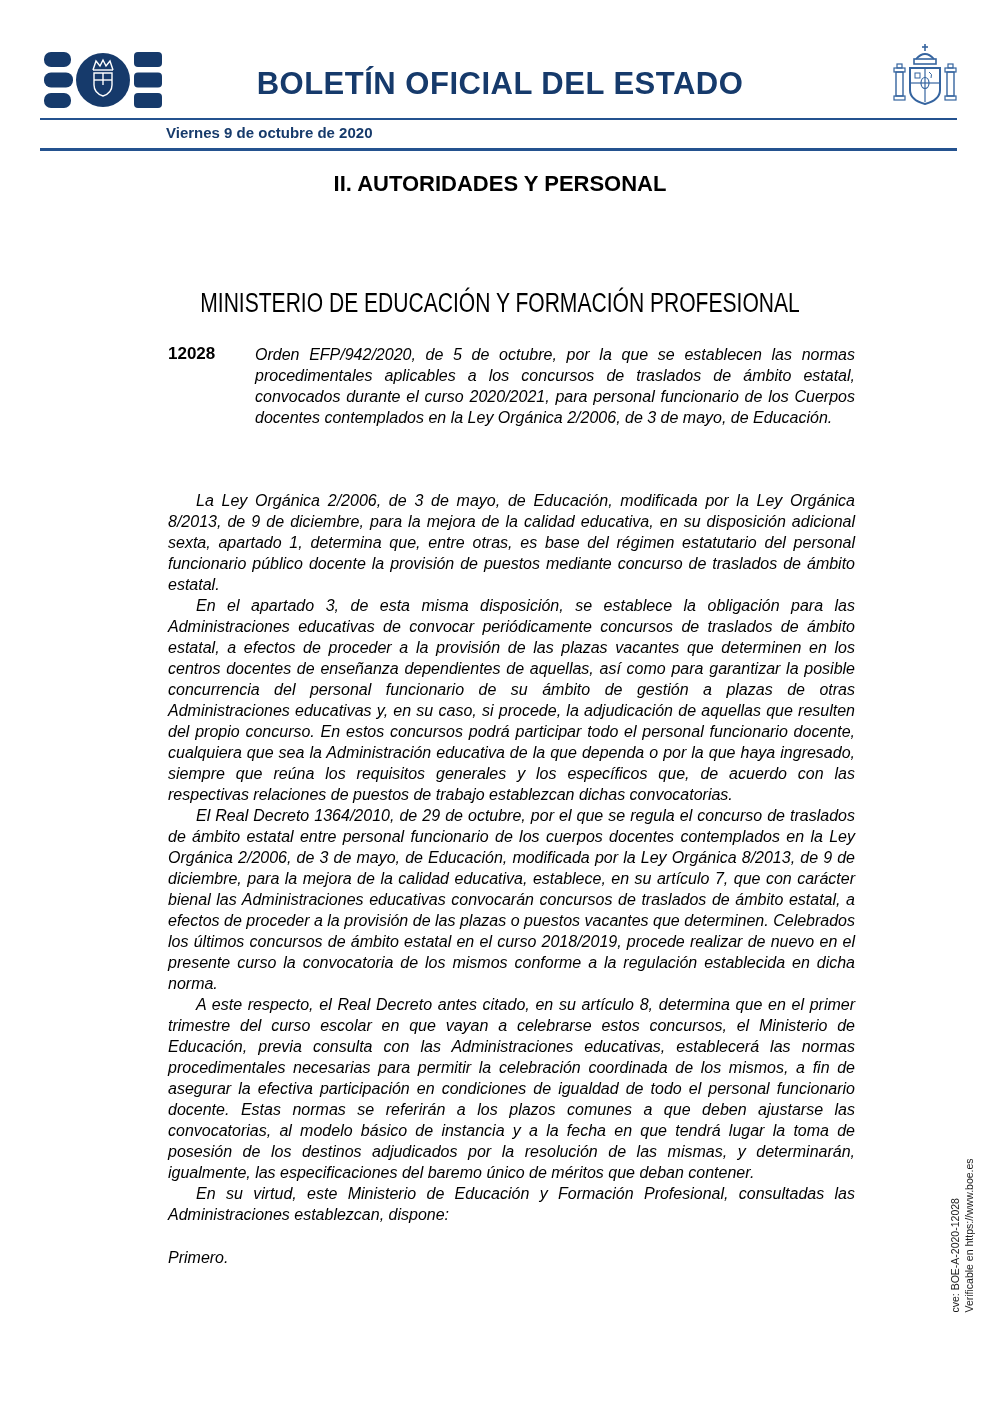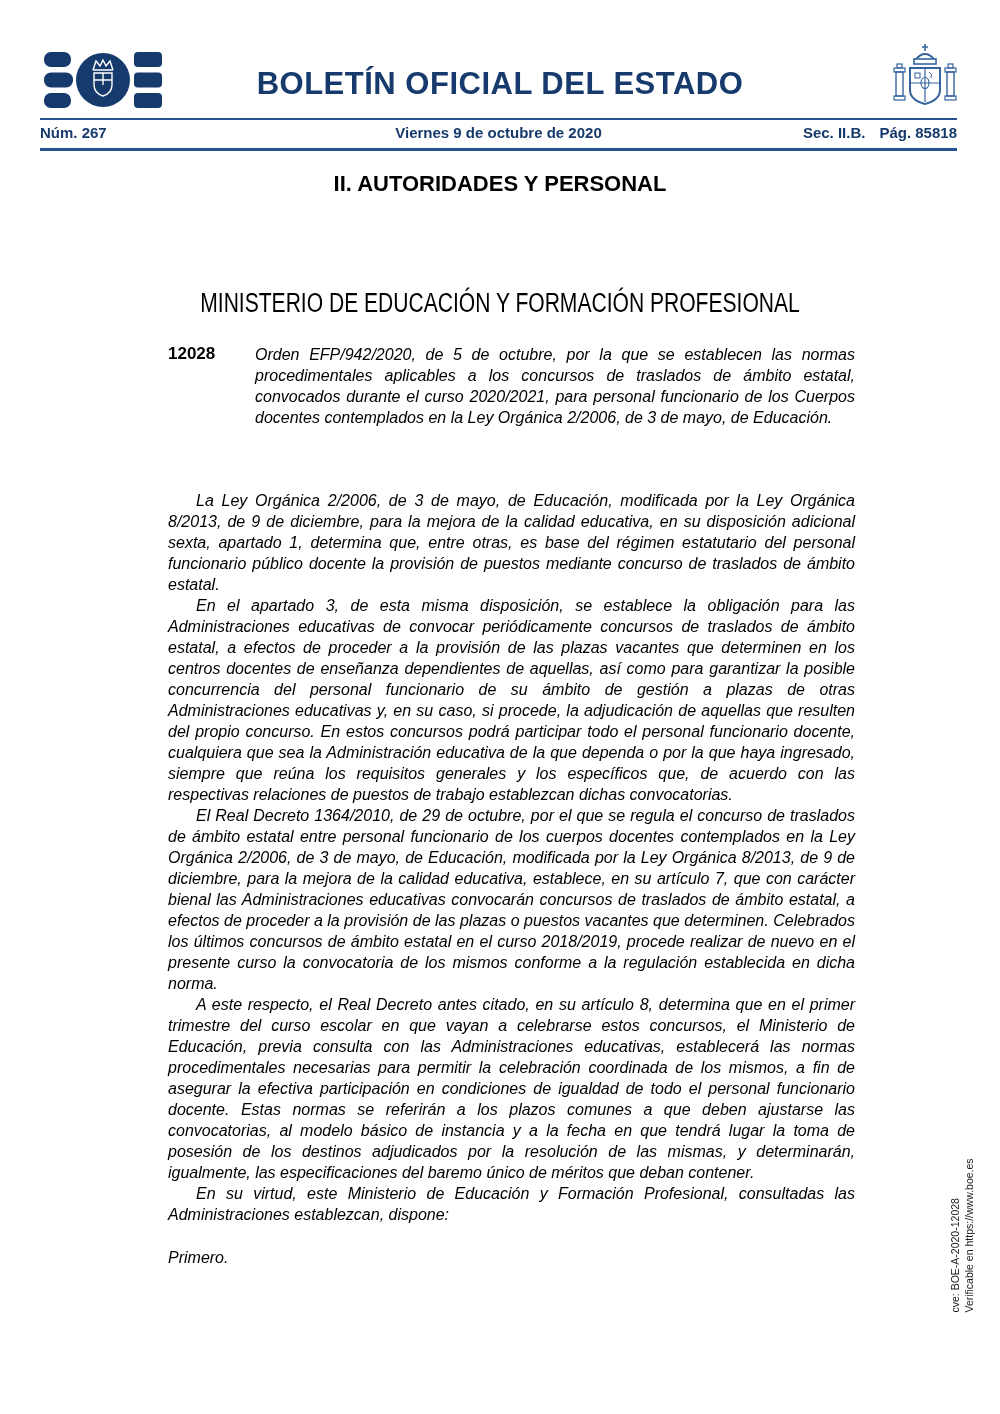--- a/index.html
+++ b/index.html
@@ -6,21 +6,20 @@
   html, body { background: #ffffff; }
   .page {
     position: relative;
     width: 1000px;
     height: 1414px;
     margin: 0 auto;
     background: #ffffff;
     font-family: "Liberation Sans", sans-serif;
     color: #000000;
     overflow: hidden;
-    border-radius: 10px;
   }
 
   
   .boe-logo {
     position: absolute;
     left: 44px; top: 52px;
     width: 118px; height: 56px;
   }
   .masthead-title {
     position: absolute;
@@ -176,25 +175,21 @@
 
       <rect x="64" y="22" width="5" height="4" stroke-width="1.2"></rect>
       <rect x="61" y="26" width="11" height="4" stroke-width="1.2"></rect>
       <rect x="63" y="30" width="7" height="24" stroke-width="1.4"></rect>
       <rect x="61" y="54" width="11" height="4" stroke-width="1.2"></rect>
     </svg>
   </div>
 
   <div class="rule rule-top"></div>
   <div class="meta-row">
-    <span class="meta-left">Núm. 267</span>
     <span class="meta-center">Viernes 9 de octubre de 2020</span>
-    <span class="meta-right">
-      <span>Sec. II.B.</span><span class="sep"></span><span>Pág. 85818</span>
-    </span>
   </div>
   <div class="rule rule-bottom"></div>
 
   <div class="h-section">II. AUTORIDADES Y PERSONAL</div>
   <div class="h-ministry">MINISTERIO DE EDUCACIÓN Y FORMACIÓN PROFESIONAL</div>
 
   <div class="announcement">
     <div class="announcement-number">12028</div>
     <div class="announcement-summary">Orden EFP/942/2020, de 5 de octubre, por la que se establecen las normas procedimentales aplicables a los concursos de traslados de ámbito estatal, convocados durante el curso 2020/2021, para personal funcionario de los Cuerpos docentes contemplados en la Ley Orgánica 2/2006, de 3 de mayo, de Educación.</div>
   </div>

